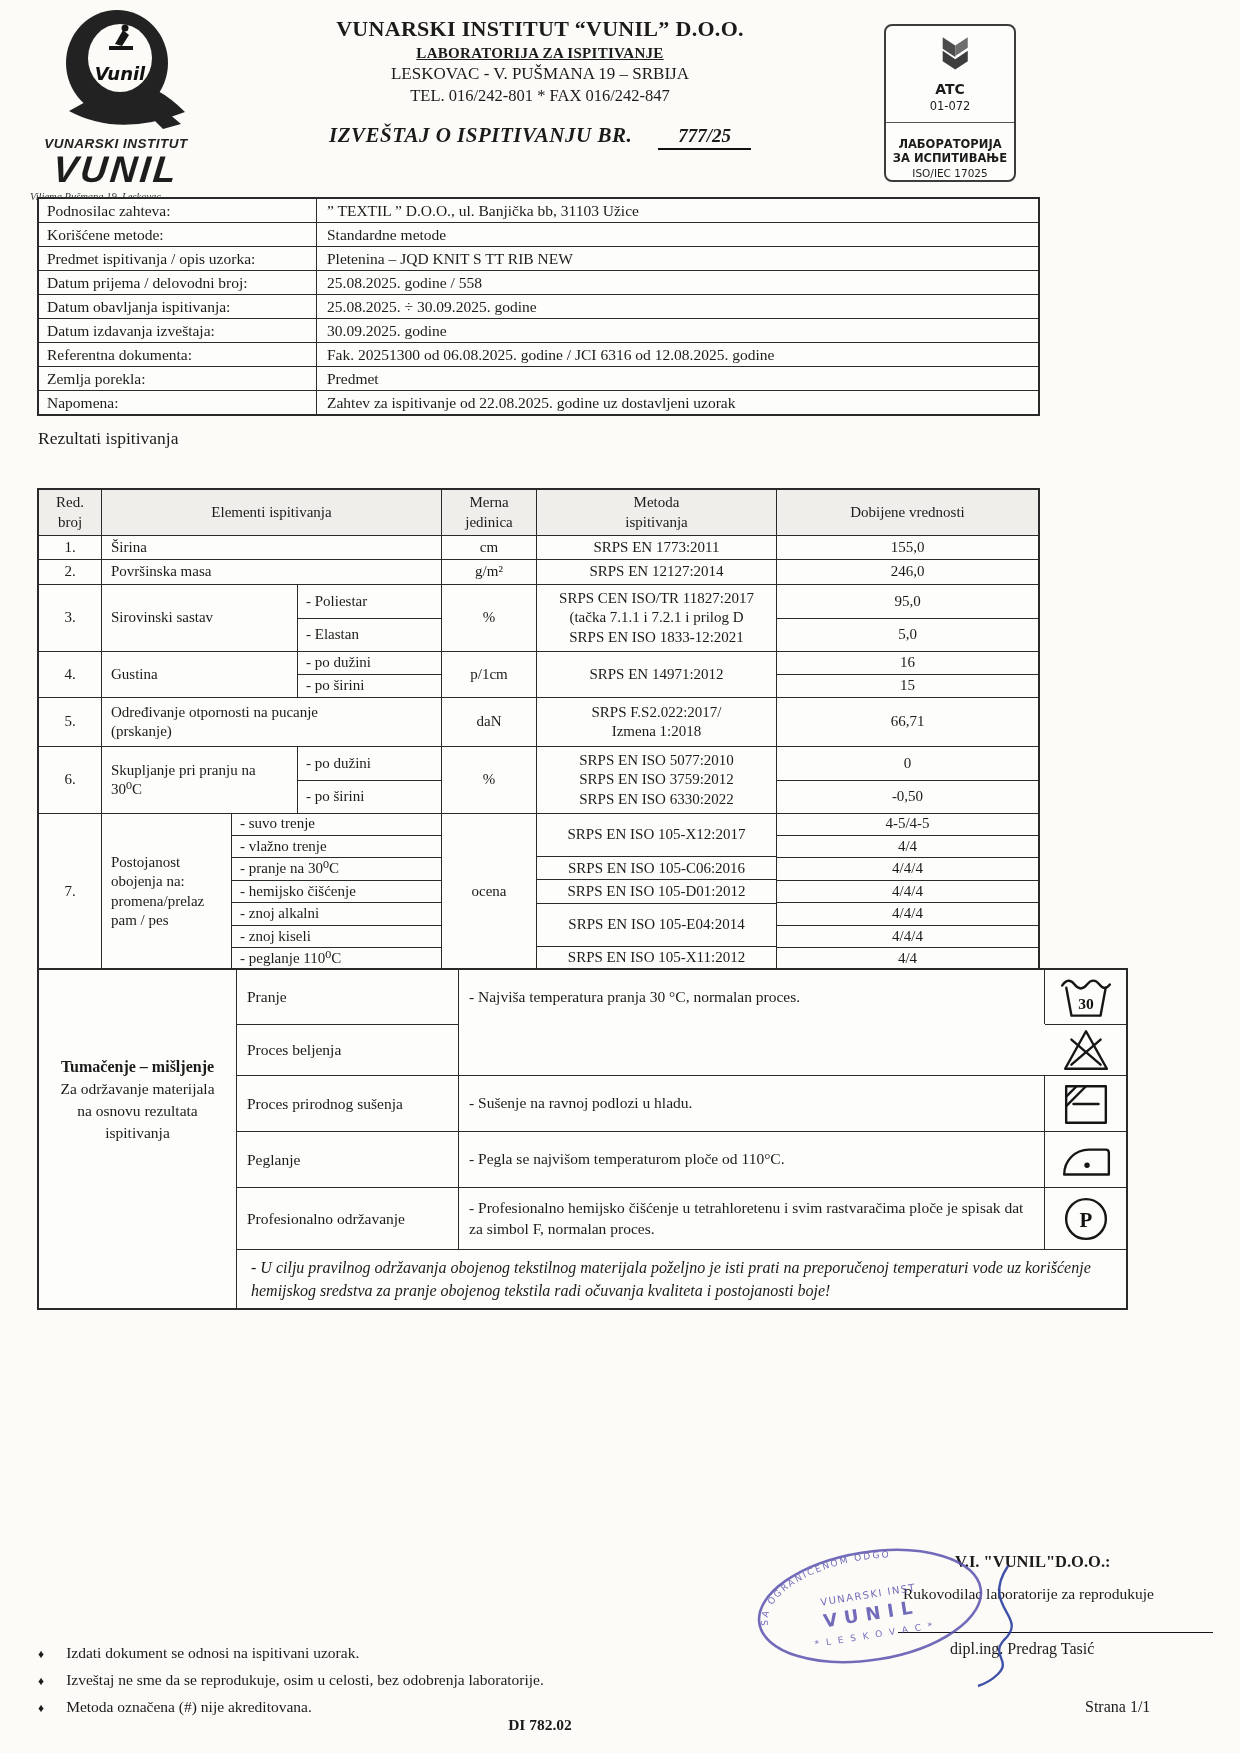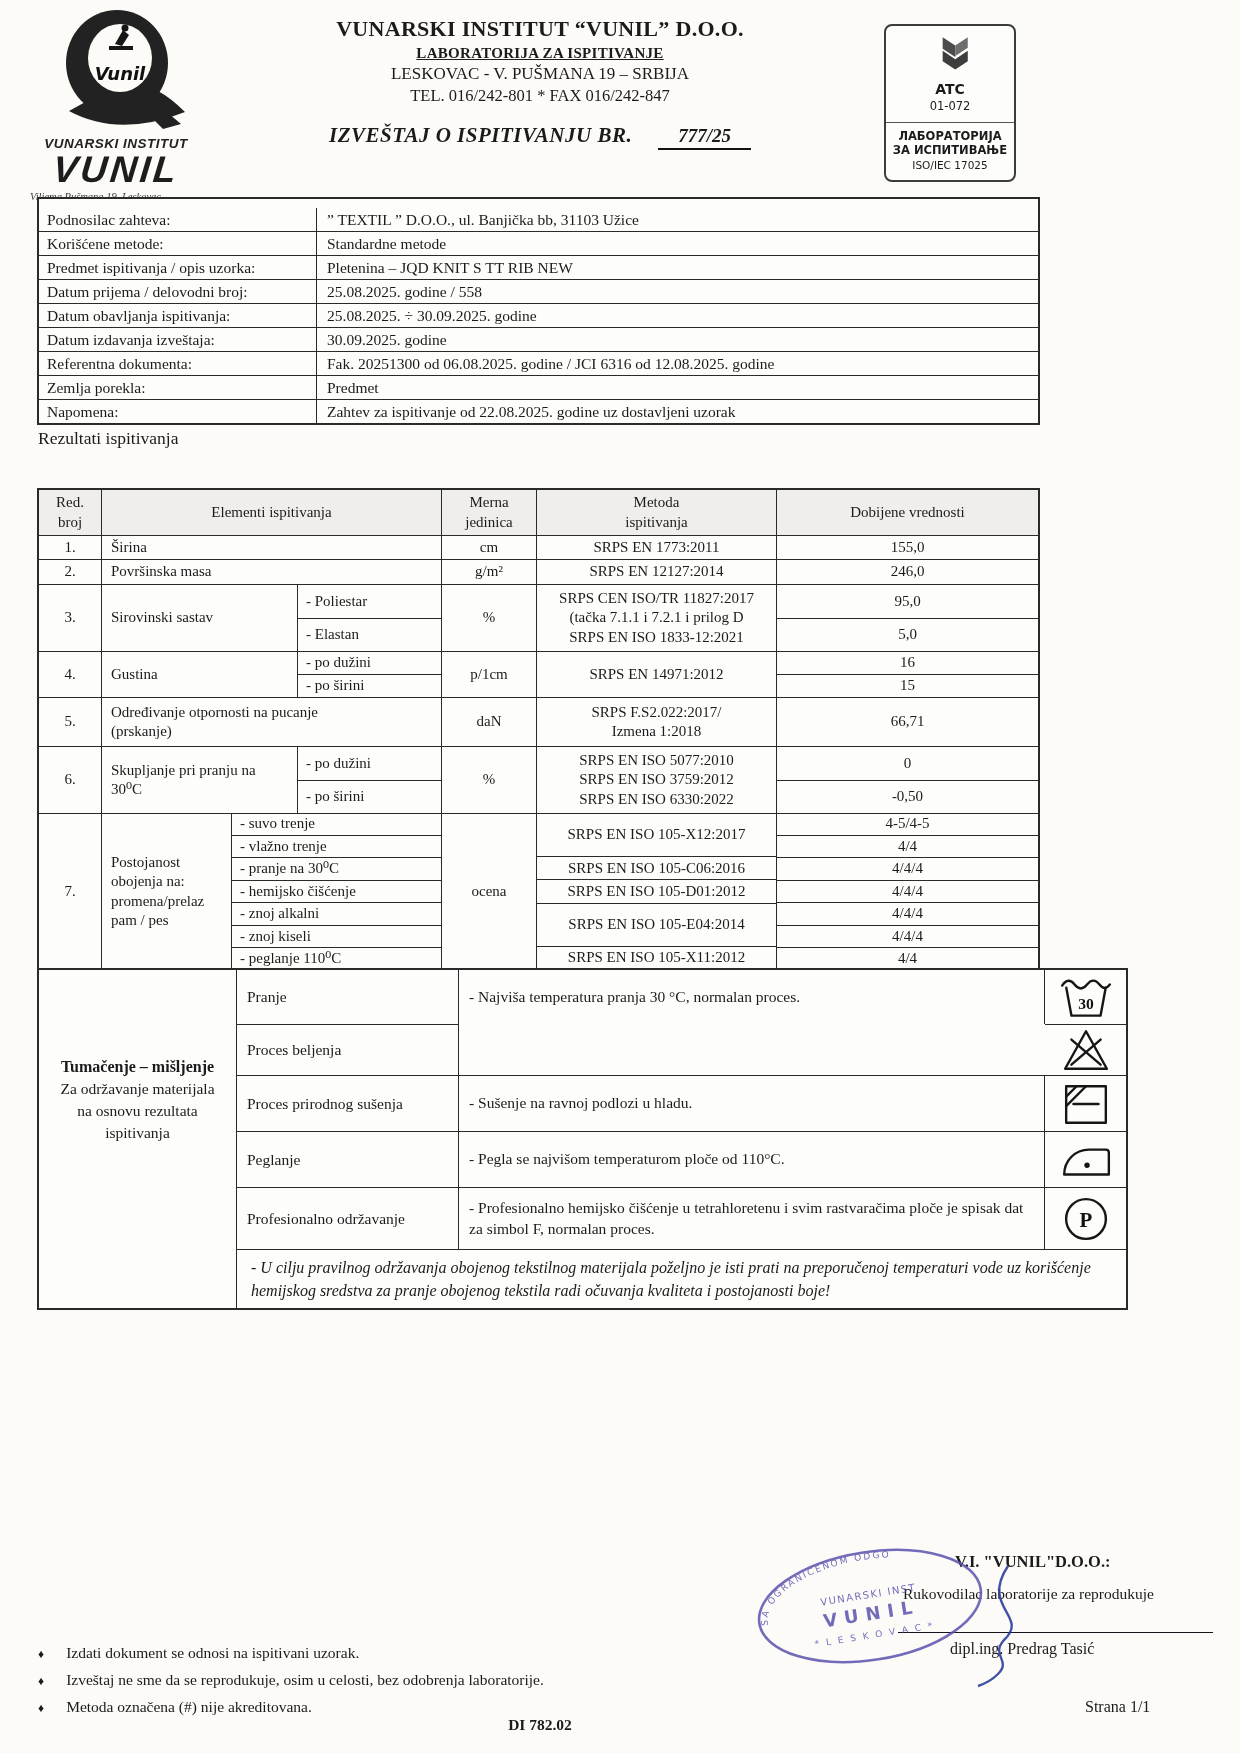--- a/index.html
+++ b/index.html
@@ -27,29 +27,29 @@
   .lh-tel{font-size:16.5px; margin-top:2px;}
   .titleline{margin-top:17px; display:flex; justify-content:center; align-items:baseline; gap:26px;}
   .rtitle{font-size:21px; font-weight:bold; font-style:italic; letter-spacing:.5px;}
   .rnum{font-size:19px; font-weight:bold; font-style:italic; border-bottom:2.2px solid #111; padding:0 20px 1px 20px;}
 
   .accbox{position:absolute; left:884px; top:24px; width:132px; height:158px;
     border:2px solid #3c3c3c; border-radius:8px; text-align:center; background:#fdfdfb; box-sizing:border-box;}
   .accbox svg{margin-top:9px;}
   .acc-body{font-family:"DejaVu Sans",sans-serif; font-weight:bold; font-size:14px; margin-top:0px;}
   .acc-code{font-family:"DejaVu Sans",sans-serif; font-size:11.5px; margin-top:2px;}
-  .acc-lower{border-top:1.4px solid #555; margin-top:9px; padding-top:6px;}
+  .acc-lower{border-top:1.4px solid #555; margin-top:9px; padding-top:14px;}
   .acc-label{font-family:"DejaVu Sans",sans-serif; font-size:11.5px; font-weight:bold; line-height:1.25;}
   .acc-std{font-family:"DejaVu Sans",sans-serif; font-size:10.5px; margin-top:1px;}
 
   
   .it{position:absolute; left:37px; top:197px; width:1003px; border:2.5px solid #2a2a2a;
       box-sizing:border-box; font-size:15.5px; background:#fdfdfb;}
   .it-row{display:flex; border-top:1.6px solid #2a2a2a; min-height:23px; align-items:center;}
-  .it-row:first-child{border-top:none;margin-top:9px;}
+  .it-row:first-child{border-top:none;}
   .it-lab{width:278px; flex:none; border-right:1.6px solid #2a2a2a; padding:1px 8px; box-sizing:border-box; align-self:stretch; display:flex; align-items:center;}
   .it-val{flex:1; padding:1px 10px;}
 
   .rheading{position:absolute; left:38px; top:428px; font-size:17.5px;}
 
   
   .rt{position:absolute; left:37px; top:488px; width:1003px; border:2.5px solid #2a2a2a;
       box-sizing:border-box; font-size:15px; background:#fdfdfb;}
   .grp{display:flex; border-top:1.6px solid #2a2a2a; align-items:stretch;}
   .grp:first-child{border-top:none;}

